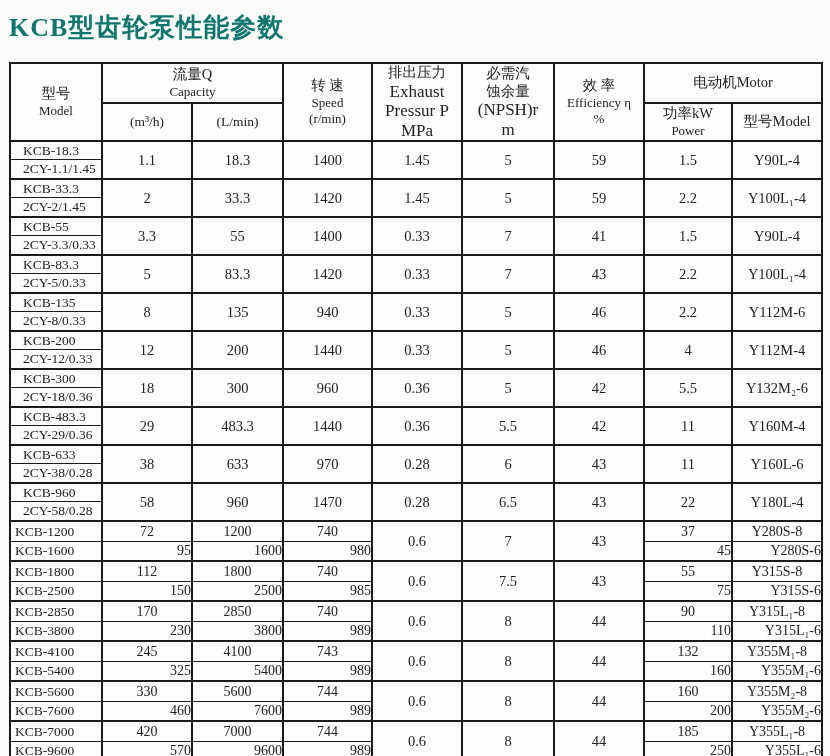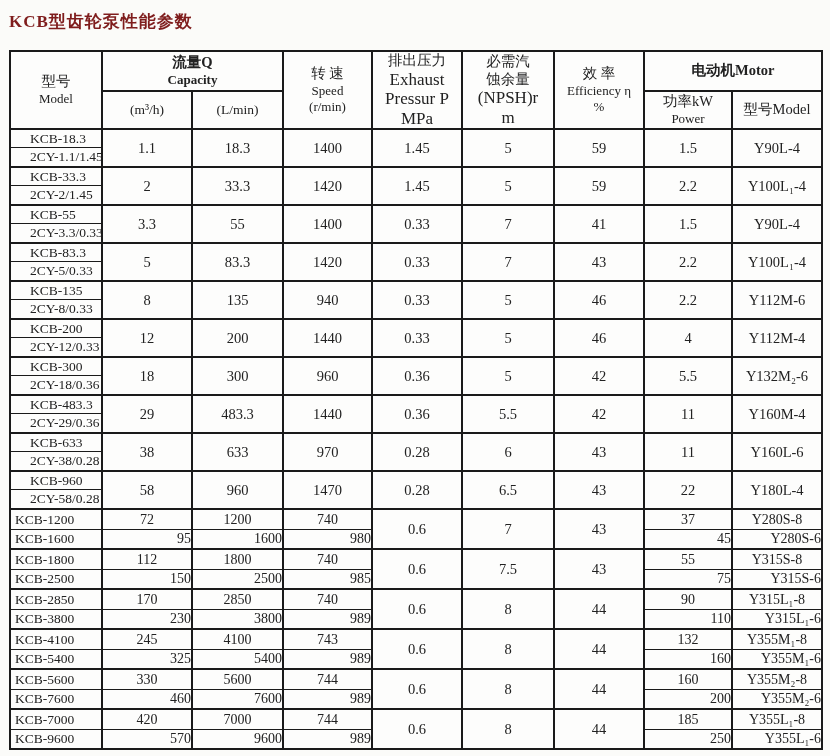--- a/index.html
+++ b/index.html
@@ -5,25 +5,25 @@
   * { margin:0; padding:0; box-sizing:border-box; }
   html, body { width:830px; height:756px; }
   body {
     background:#fbfbf9;
     font-family:"Liberation Serif","DejaVu Serif",serif;
     color:#222;
     overflow:hidden;
   }
   .page { width:830px; height:756px; padding:8px 6px 4px 8px; }
   .title {
-    font-size:17px;
+    font-size:26px;
     font-weight:bold;
     letter-spacing:1px;
     margin:2px 0 0 1px;
-    color:#7f1d1d;
+    color:#0f766e;
   }
   table.spec-table {
     border-collapse:collapse;
     table-layout:fixed;
     width:812px;
     margin-top:17px;
     margin-left:1px;
     background:#fdfdfc;
   }
   .spec-table th, .spec-table td {
@@ -32,28 +32,28 @@
     vertical-align:middle;
     font-weight:normal;
     padding:0;
     overflow:hidden;
   }
   
   thead th { font-weight:normal; }
   .hl { line-height:1.22; font-size:13px; }
   .hl.zh { font-size:14.5px; }
   .hl.sm { font-size:17px; line-height:1.15; }
-  th.row-top { height:37px;font-weight:bold; }
+  th.row-top { height:37px; }
   th.row-sub { height:32px; font-size:13.5px; }
   
   .dual-row td { height:37px; font-size:14.5px; }
   .dual-row td.model-cell { padding:0; text-align:left; vertical-align:top; }
   .model-cell .mline {
     height:18px; line-height:18px;
-    padding-left:19px; font-size:13.5px;
+    padding-left:12px; font-size:13.5px;
     white-space:nowrap;
   }
   .model-cell .model-top { border-bottom:1.5px solid #1a1a1a; }
   
   .single-row td { height:20px; font-size:14px; border-top:1px solid #1a1a1a; border-bottom:1px solid #1a1a1a; }
   .single-row td.model-single { text-align:left; padding-left:4px; font-size:13.5px; white-space:nowrap; }
   tr.group-start td { border-top:2px solid #be185d; }
   tr.group-end td { border-bottom:2px solid #1a1a1a;text-align:right; }
   .spec-table td.merged { border:2px solid #1a1a1a; font-size:14.5px;margin-left:32px; }
 </style>

